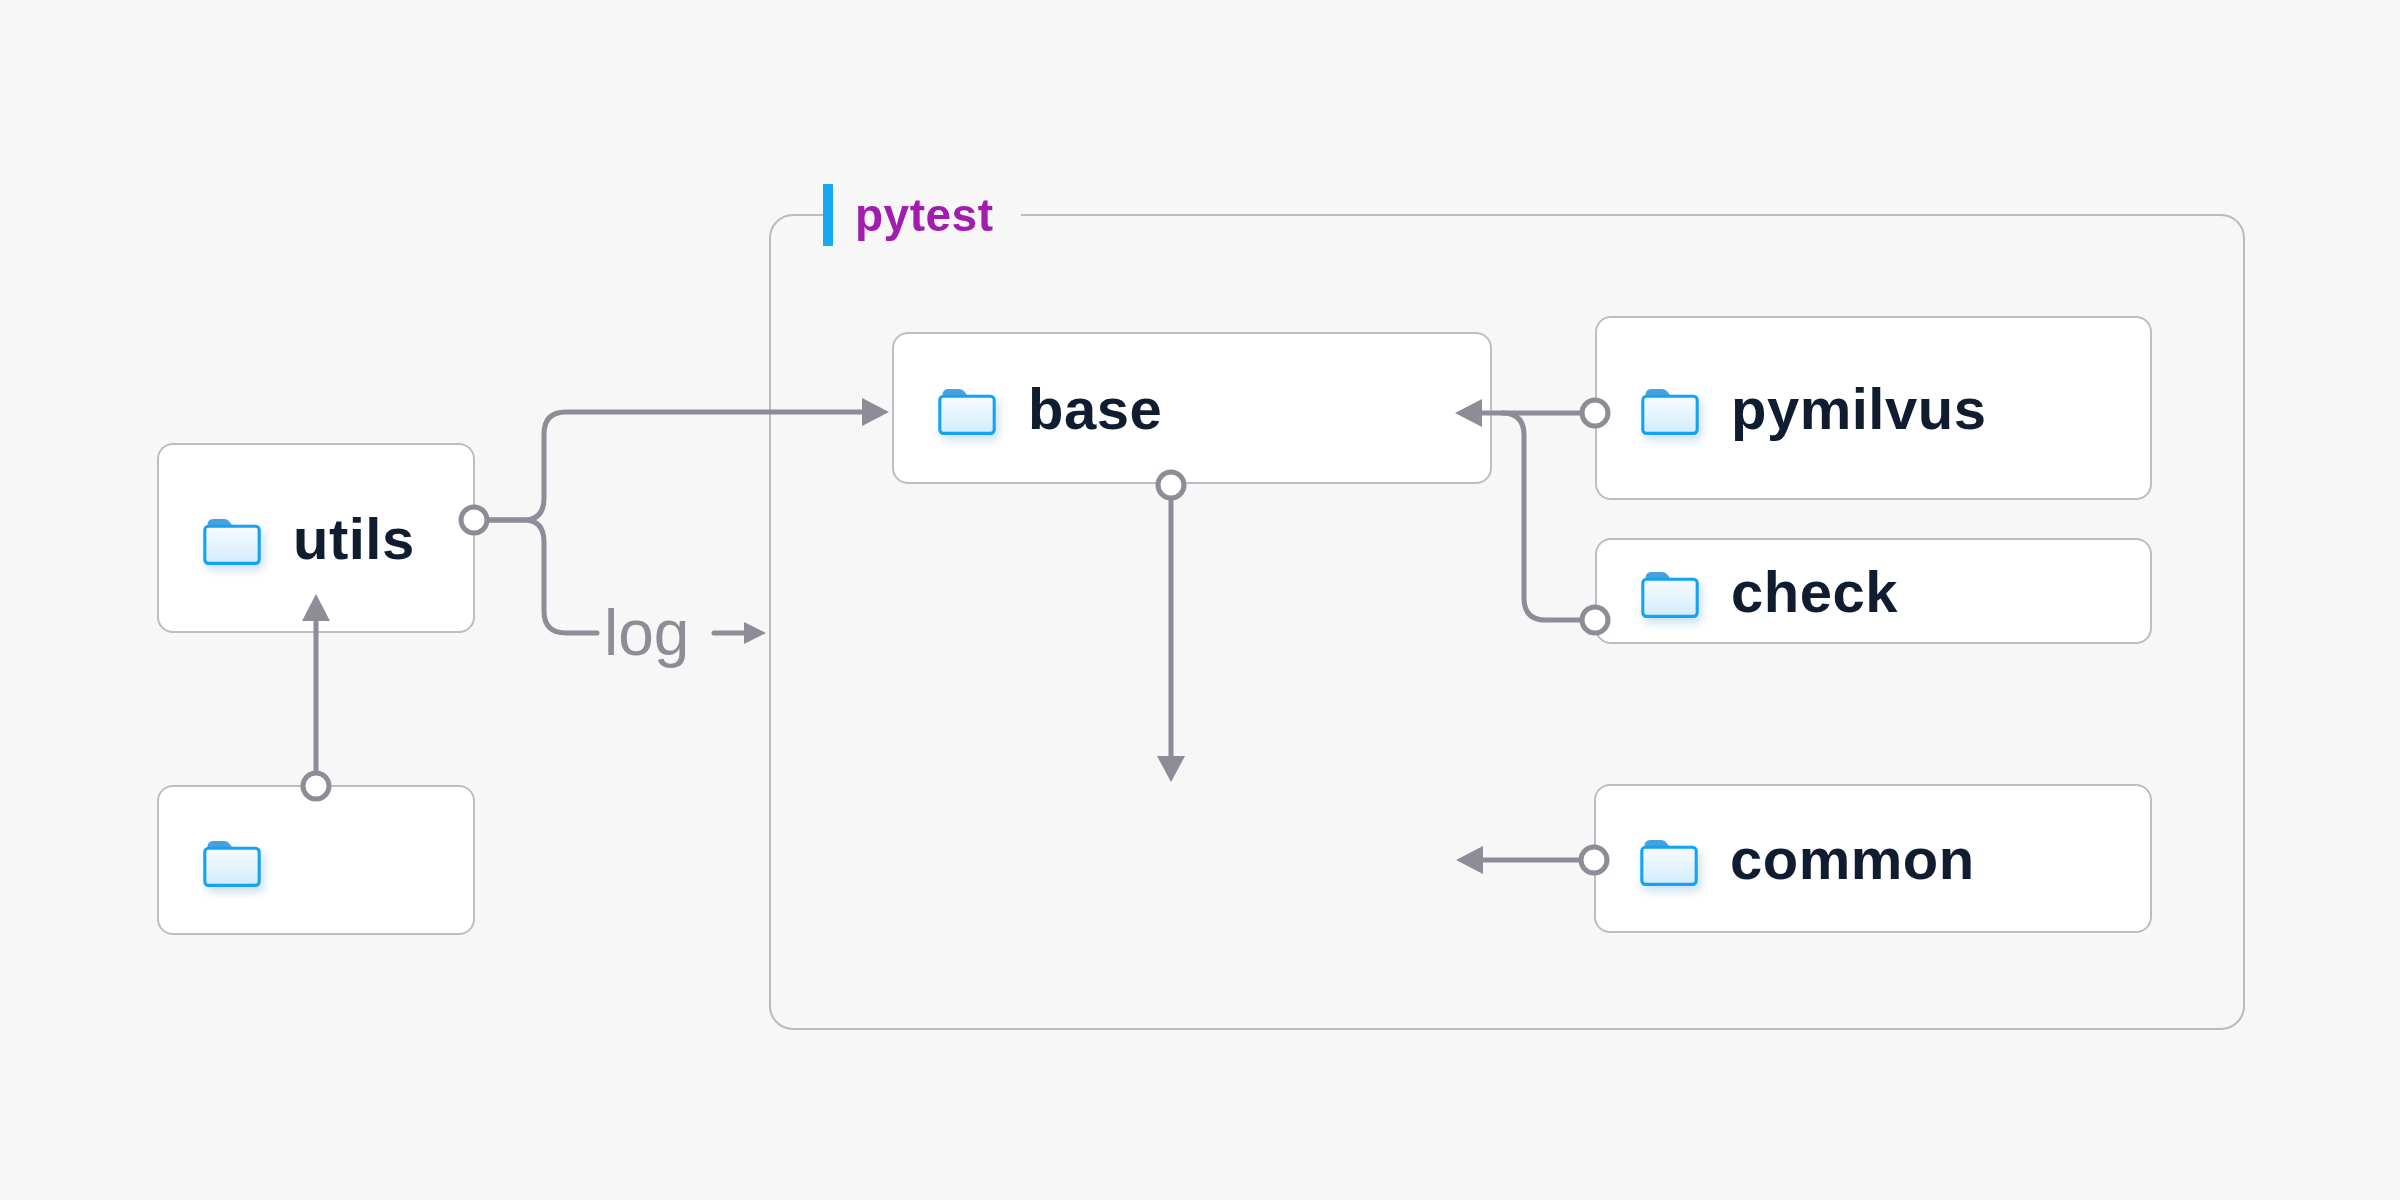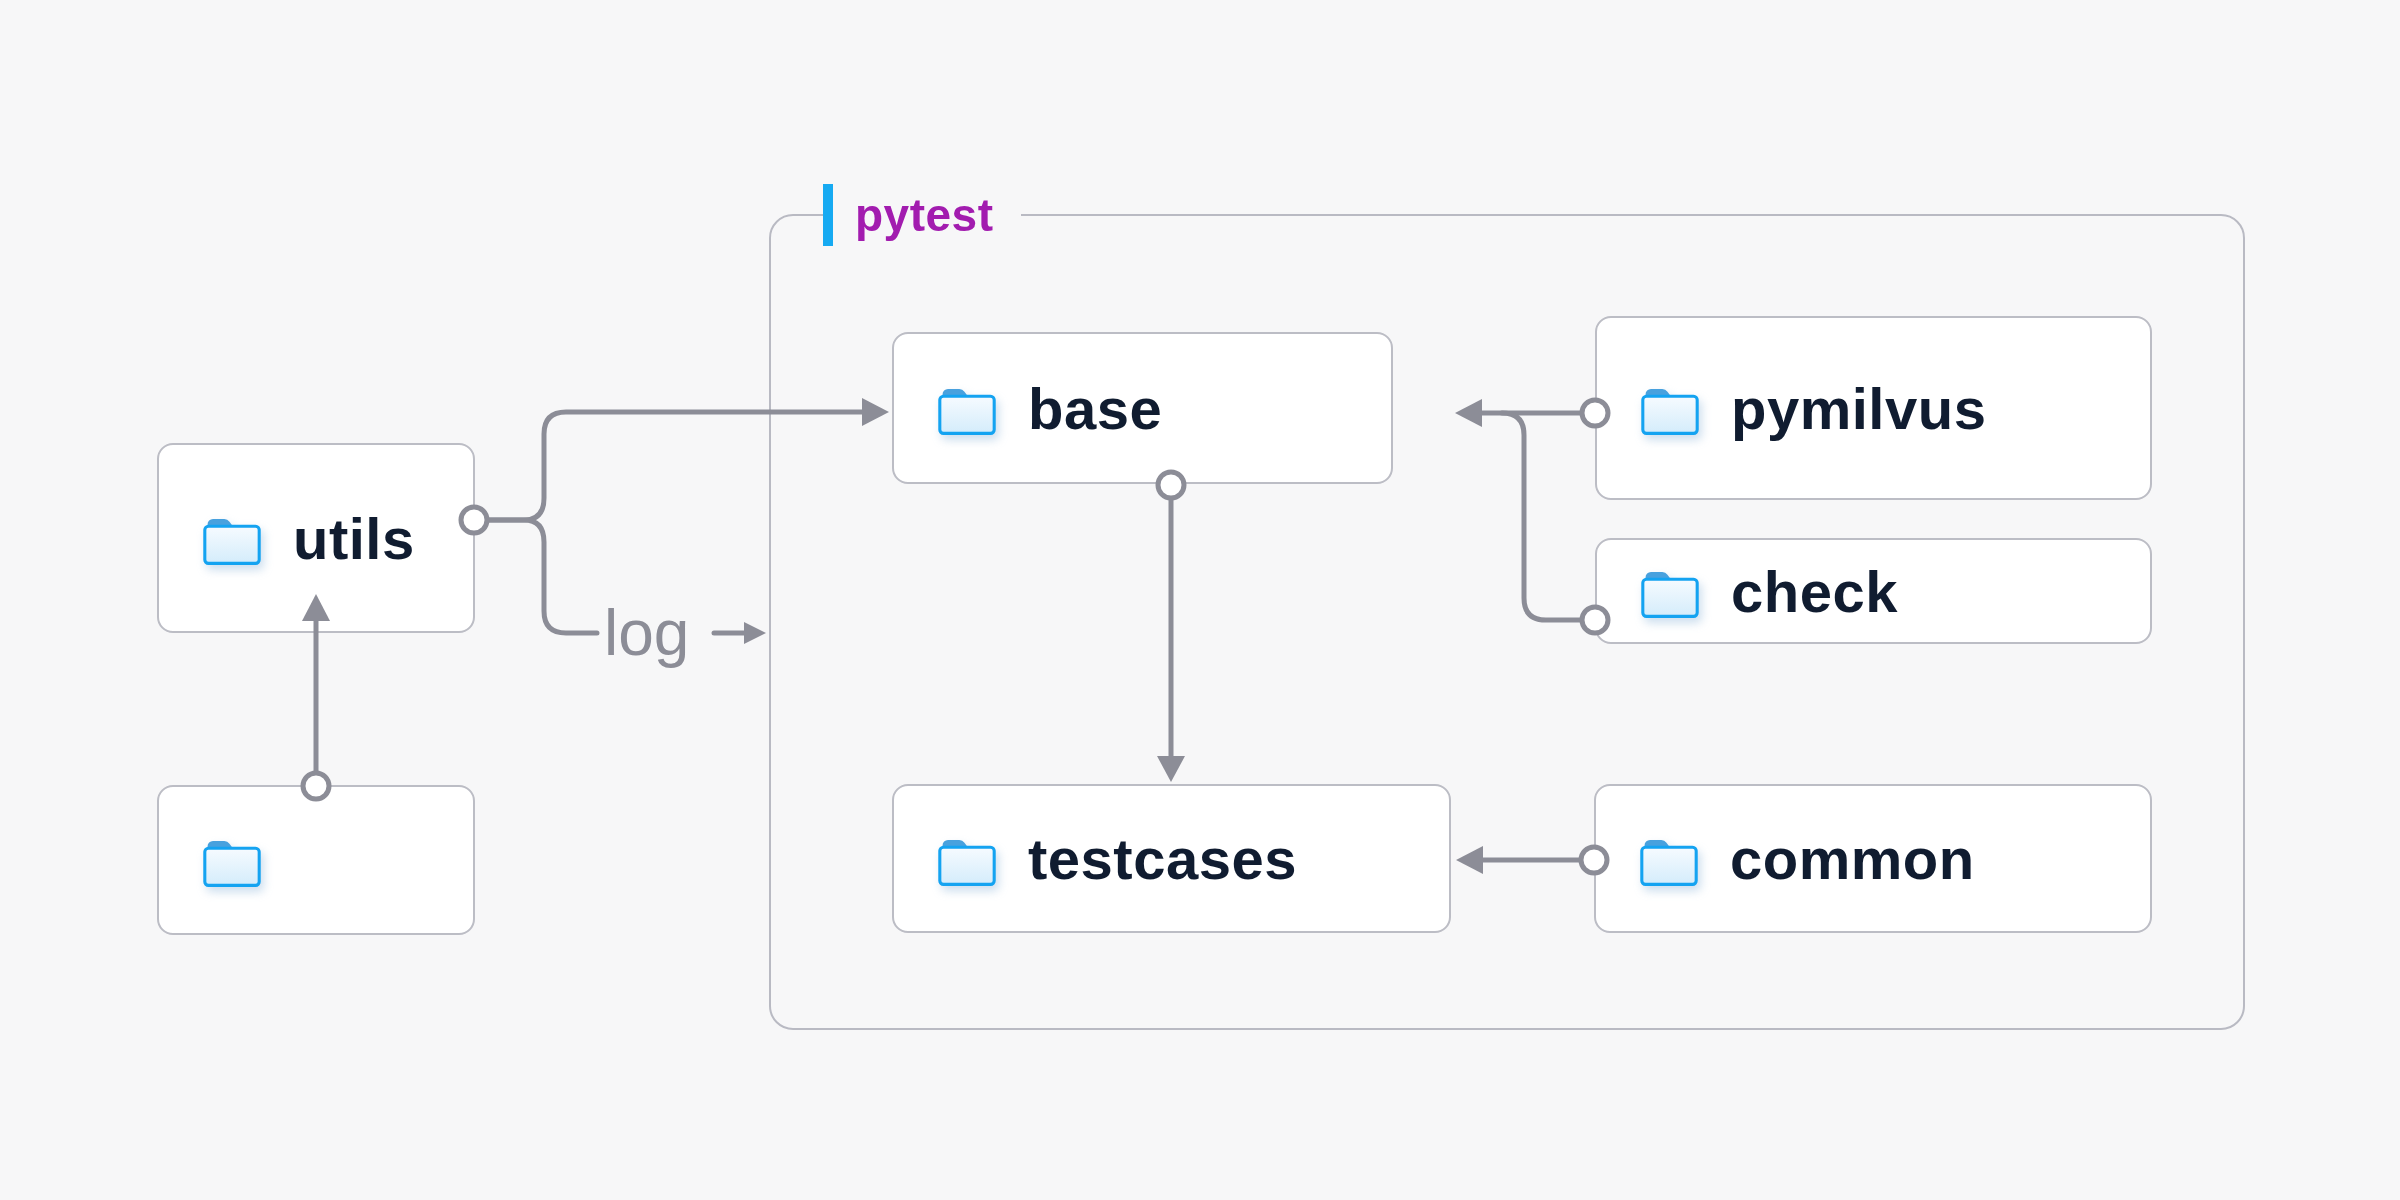--- a/index.html
+++ b/index.html
@@ -61,21 +61,21 @@
     border-radius: 16px;
     box-sizing: border-box;
     display: flex;
     align-items: center;
     padding-left: 40px;
     gap: 28px;
     z-index: 1;
   }
   #node-utils     { left: 157px;  top: 443px; width: 318px; height: 190px; }
   #node-config    { left: 157px;  top: 785px; width: 318px; height: 150px; }
-  #node-base      { left: 892px;  top: 332px; width: 501px; height: 152px; }
+  #node-base      { left: 892px;  top: 332px; width: 600px; height: 152px; }
   #node-pymilvus  { left: 1595px; top: 316px; width: 557px; height: 184px; }
   #node-check     { left: 1595px; top: 538px; width: 557px; height: 106px; }
   #node-testcases { left: 892px;  top: 784px; width: 559px; height: 149px; }
   #node-common    { left: 1594px; top: 784px; width: 558px; height: 149px; align-items: center; }
 
   .node-label {
     font-size: 58px;
     font-weight: 600;
     color: #101c30;
     letter-spacing: 0.5px;
@@ -206,26 +206,20 @@
     <span class="node-label">pymilvus</span>
   </div>
 
   <div class="node" id="node-check">
     <svg class="folder" viewBox="0 0 72 64">
         <use href="#folder-symbol"></use>
       </svg>
     <span class="node-label">check</span>
   </div>
 
-  <div class="node" id="node-testcases">
-    <svg class="folder" viewBox="0 0 72 64">
-        <use href="#folder-symbol"></use>
-      </svg>
-    <span class="node-label">testcases</span>
-  </div>
 
   <div class="node" id="node-common">
     <svg class="folder" viewBox="0 0 72 64">
         <use href="#folder-symbol"></use>
       </svg>
     <span class="node-label">common</span>
   </div>
 
   <div class="edge-label">log</div>
 

